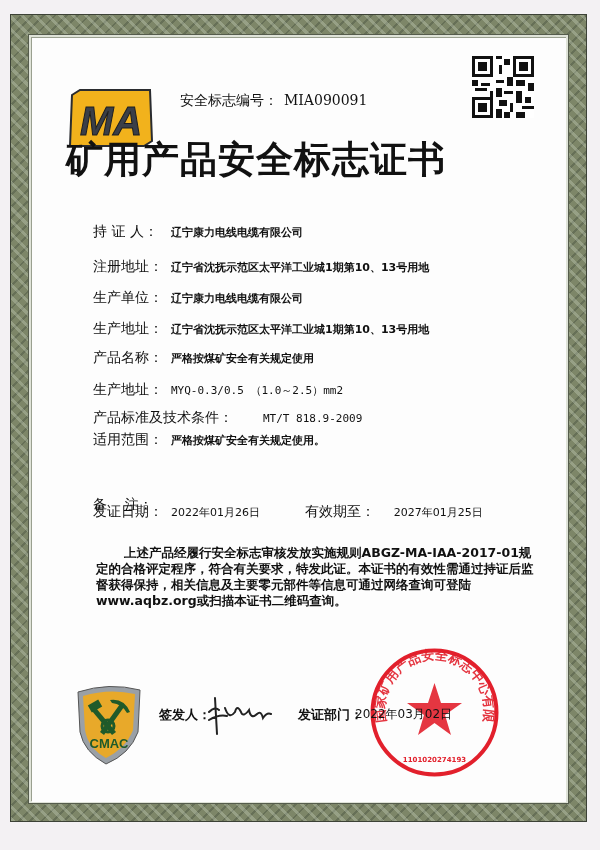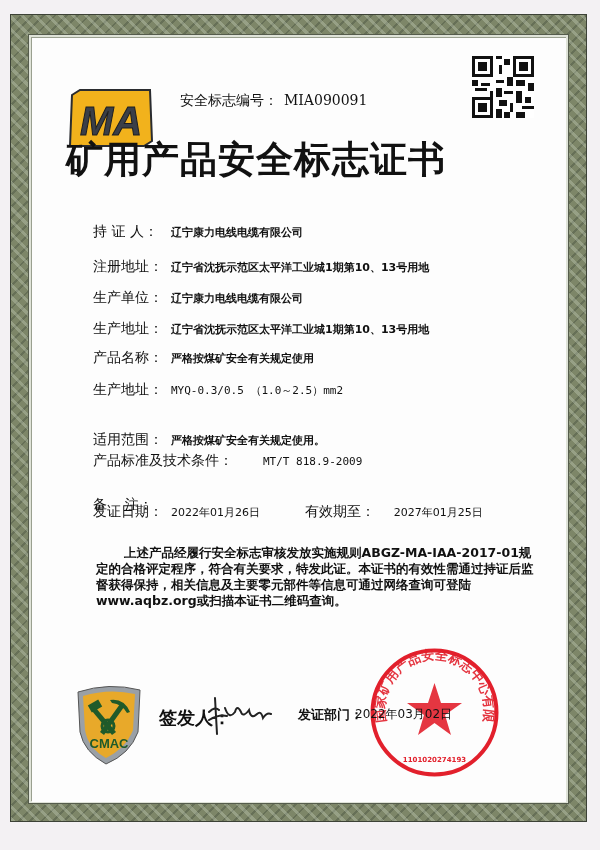--- a/index.html
+++ b/index.html
@@ -26,21 +26,21 @@
 
   .row { position:absolute; left:93px; font-size:14px; white-space:nowrap; }
   .row .lbl { display:inline-block; width:78px; }
   .row .val { font-weight:bold; font-size:11px; }
   .row .val.mono { font-family:"DejaVu Sans Mono", monospace; font-weight:normal; font-size:11px; }
 
   .notice { left:96px; top:545px; width:440px; font-size:12.5px; line-height:16px; font-weight:bold;
             text-indent:28px; }
 
   .cmac { left:72px; top:680px; width:74px; height:86px; }
-  .signer { left:159px; top:706px; font-family:"DejaVu Serif", serif; font-size:18px; font-weight:bold; }
+  .signer { left:159px; top:706px; font-family:"DejaVu Serif", serif; font-size:13px; font-weight:bold; }
   .signature { left:205px; top:690px; width:70px; height:50px; }
   .dept { left:298px; top:706px; font-family:"DejaVu Serif", serif; font-size:13px; font-weight:bold; }
   .date2 { left:355px; top:706px; font-size:12px; }
   .seal { left:367px; top:645px; width:135px; height:135px; }
 </style>
 </head>
 <body>
 
 <div class="frame">
   <div class="frame-inner-line"></div>
@@ -106,21 +106,21 @@
 <div class="row" style="top:320px;">
   <span class="lbl">生产地址：</span><span class="val">辽宁省沈抚示范区太平洋工业城1期第10、13号用地</span>
 </div>
 <div class="row" style="top:349px;">
   <span class="lbl">产品名称：</span><span class="val">严格按煤矿安全有关规定使用</span>
 </div>
 <div class="row" style="top:381px;">
   <span class="lbl">生产地址：</span><span class="val mono">MYQ-0.3/0.5 （1.0～2.5）mm2</span>
 </div>
 <div class="row" style="top:409px;">
-  <span class="lbl" style="width:170px;margin-top:43px;">产品标准及技术条件：</span><span class="val mono">MT/T 818.9-2009</span>
+  <span class="lbl" style="width:170px;">产品标准及技术条件：</span><span class="val mono">MT/T 818.9-2009</span>
 </div>
 <div class="row" style="top:431px;">
   <span class="lbl">适用范围：</span><span class="val">严格按煤矿安全有关规定使用。</span>
 </div>
 
 <div class="row" style="top:472px;margin-top:31px;">
   <span class="lbl">发证日期：</span><span class="val" style="font-weight:normal;">2022年01月26日</span>
   <span style="display:inline-block; width:36px;"></span>
   <span>有效期至：</span>
   <span style="display:inline-block; width:10px;"></span>

